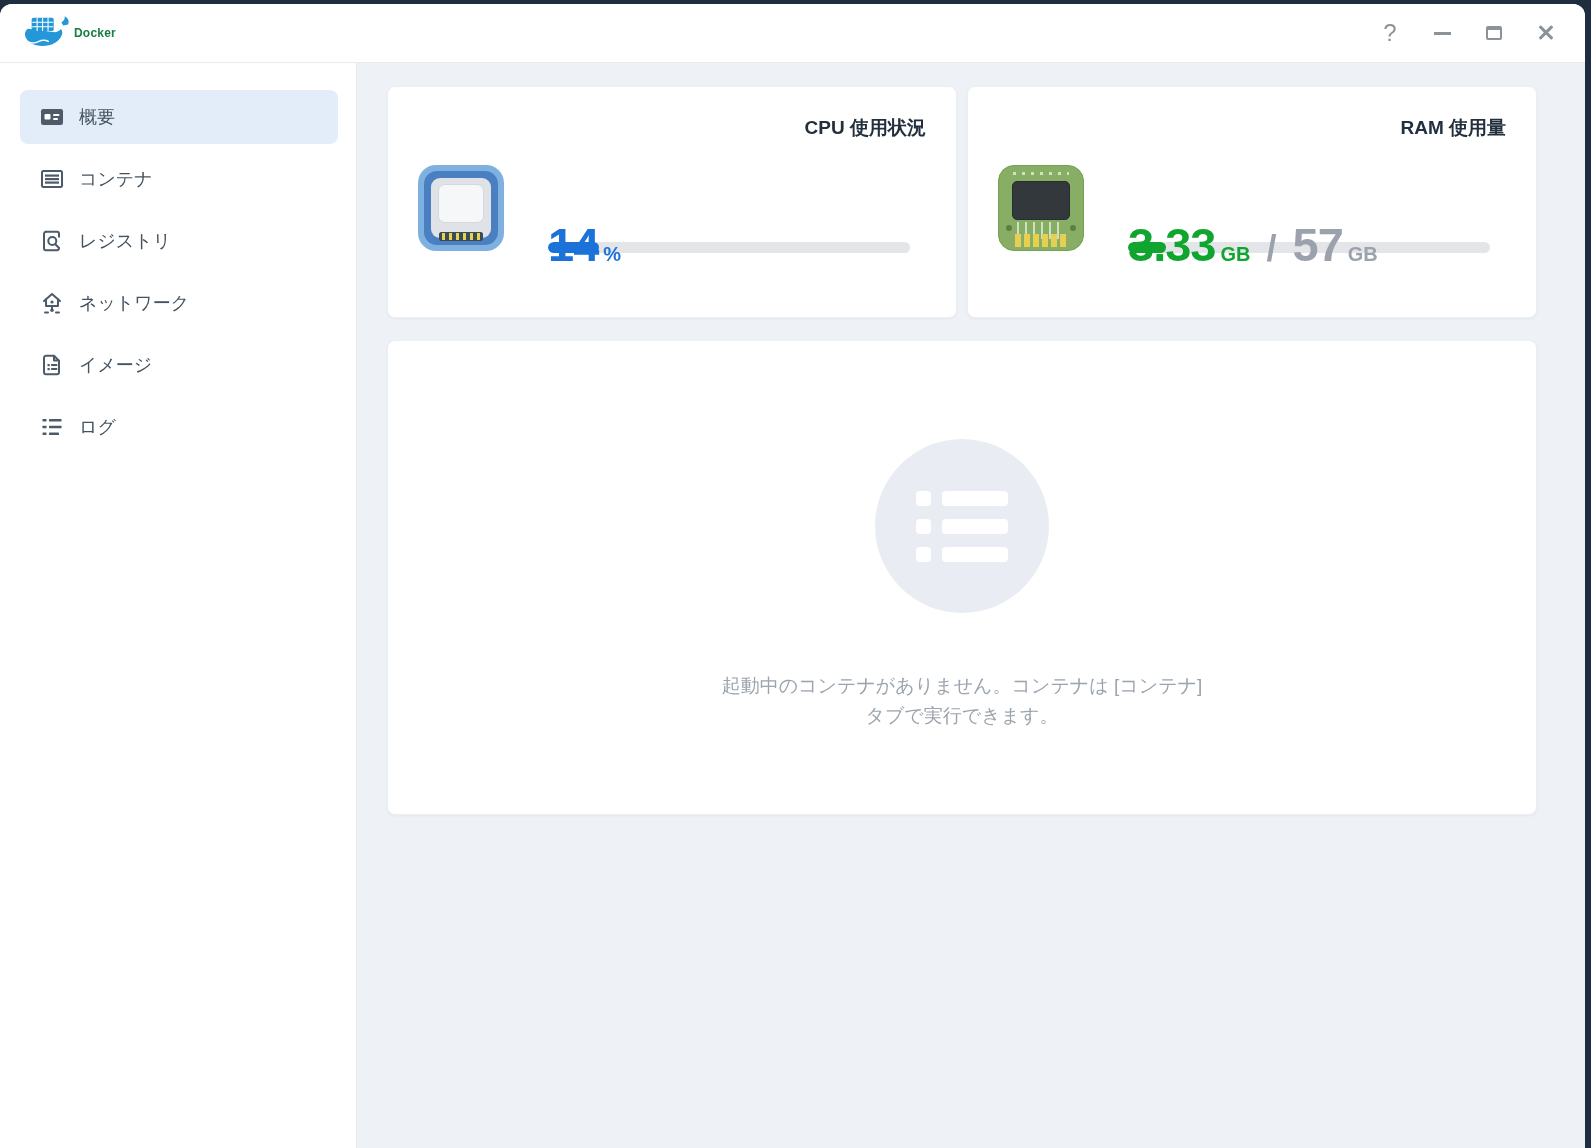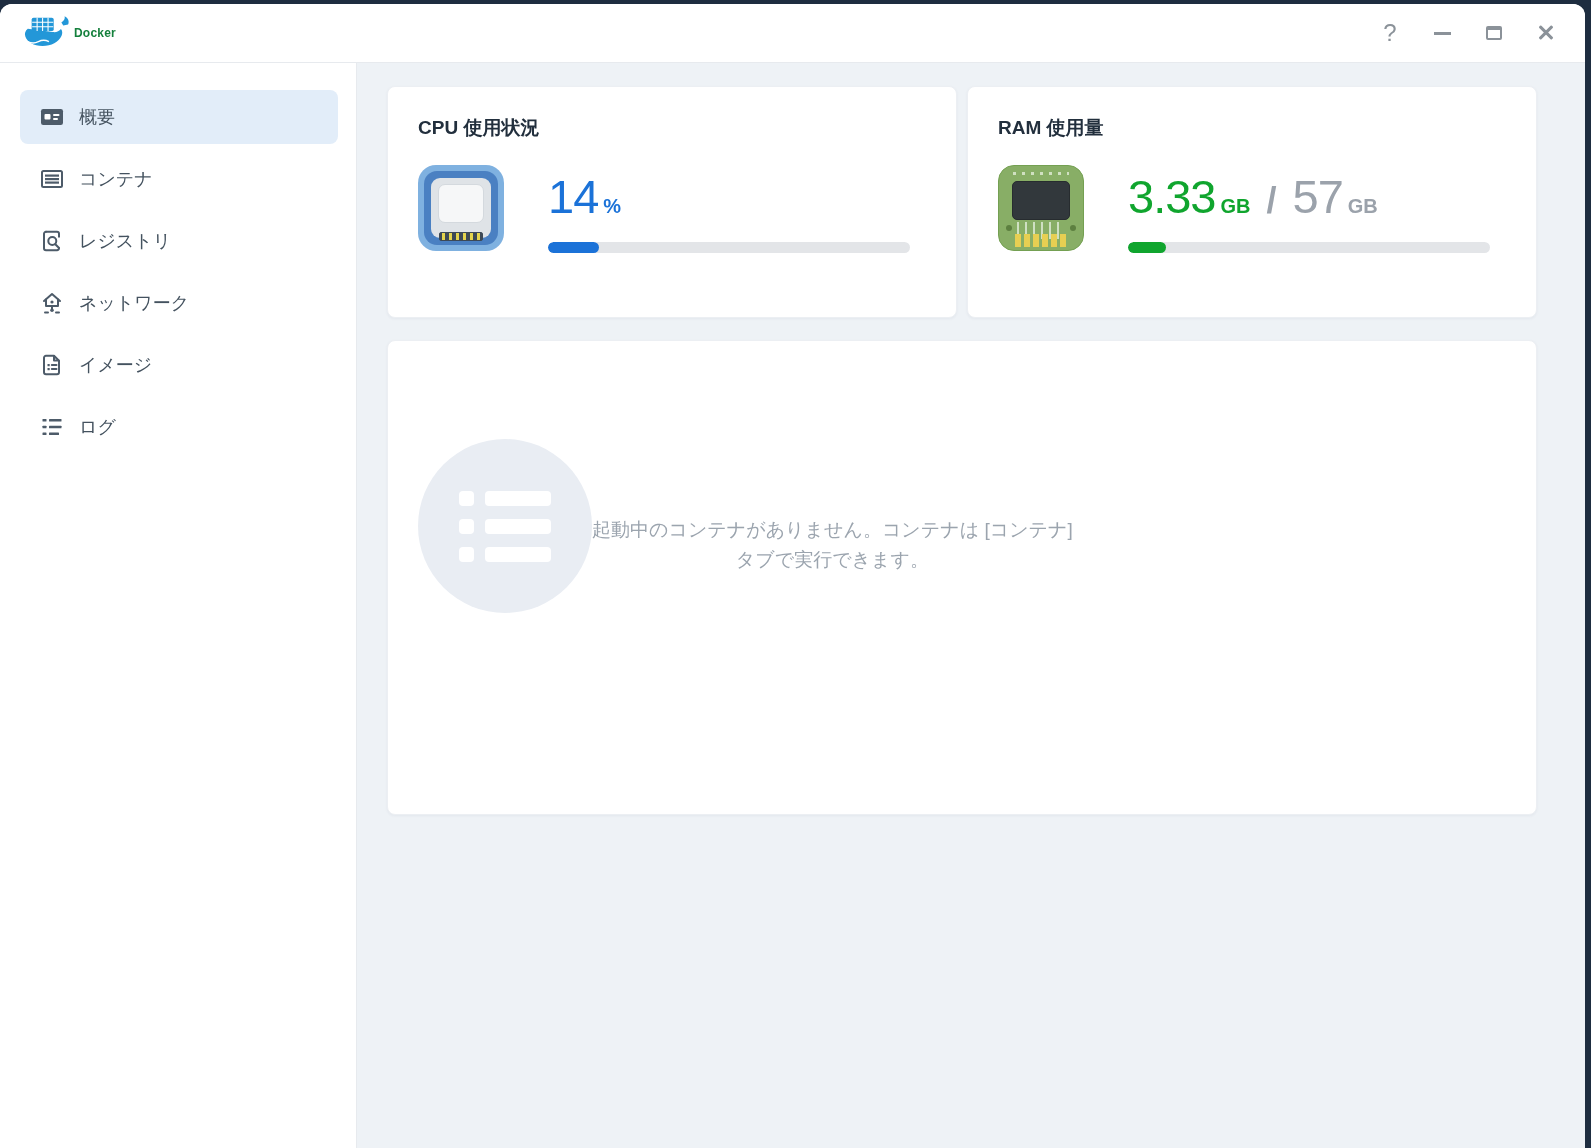--- a/index.html
+++ b/index.html
@@ -45,26 +45,26 @@
   .nav-item.selected { background:#e2edf9; }
   .nav-icon { width:24px; height:24px; margin-right:15px; flex:0 0 24px; }
   .nav-icon svg { width:24px; height:24px; }
 
   .main { flex:1; background:#eef2f6; padding:23px 48px 24px 30px; overflow:hidden; }
   .cards-row { display:flex; gap:10px; }
   .card {
     background:#fff; border-radius:8px; border:1px solid #eceff3;
     box-shadow:0 1px 3px rgba(25,45,70,.05);
   }
-  .stat-card { flex:1; height:232px; padding:28px 30px; }
+  .stat-card { flex:1; height:232px; padding:28px 30px;text-align:right; }
   .card-title { font-size:19px; font-weight:700; color:#222f3d; }
   .stat-body { display:flex; align-items:flex-start; margin-top:24px; }
   .stat-right { flex:1; margin-left:44px; padding-top:4px; min-width:0; }
   .value-row { display:flex; align-items:baseline; height:58px; }
-  .big-val { font-size:47px; font-weight:400; letter-spacing:-1px; }
+  .big-val { font-size:47px; font-weight:700; letter-spacing:-1px;margin-top:48px; }
   .unit { font-size:20px; font-weight:700; margin-left:5px; }
   .sep { font-size:36px; font-weight:700; color:#9ba2ab; margin:0 16px; }
   .muted { color:#9ba2ab !important; }
   .progress { margin-top:15px; margin-right:16px; height:11px; border-radius:6px; background:#e3e5e8; overflow:hidden; }
   .progress-fill { height:100%; border-radius:6px; }
 
   
   .cpu-icon { width:86px; height:86px; border-radius:18px; background:#7fb1e0; position:relative; flex:0 0 86px; }
   .cpu-mid { position:absolute; inset:6px; border-radius:13px; background:#4a80c2; }
   .cpu-socket { position:absolute; inset:7px; border-radius:9px; background:#dfe3e7; }
@@ -79,21 +79,21 @@
   .ram-chip { position:absolute; top:15px; left:13px; right:13px; height:39px; background:#32383c; border-radius:5px; border:1px solid #272c2f; }
   .ram-traces { position:absolute; top:56px; left:18px; right:18px; height:17px;
     background:repeating-linear-gradient(90deg,#cfe0c2 0 2px,transparent 2px 8px); }
   .ram-pins { position:absolute; bottom:3px; left:16px; right:16px; height:13px;
     background:repeating-linear-gradient(90deg,#e7cf52 0 6px,transparent 6px 9px); }
   .ram-hole { position:absolute; width:6px; height:6px; border-radius:50%; background:#5d8040; bottom:19px; }
   .ram-hole.left { left:7px; } .ram-hole.right { right:7px; }
 
   
   .containers-card { margin-top:22px; height:475px; padding:28px 30px; }
-  .empty-state { display:flex; flex-direction:row; align-items:center; margin-top:70px; }
+  .empty-state { display:flex; flex-direction:column; align-items:center; margin-top:70px;gap:20px; }
   .empty-circle { width:174px; height:174px; border-radius:50%; background:#e9edf3;
     display:flex; flex-direction:column; align-items:center; justify-content:center; }
   .list-row { display:flex; gap:11px; margin:6.5px 0; }
   .list-dot { width:15px; height:15px; border-radius:4px; background:#fff; }
   .list-bar { width:66px; height:15px; border-radius:4px; background:#fff; }
   .empty-msg { margin-top:38px; text-align:center; font-size:19px; line-height:30px; color:#9ba4ae; }
   .empty-msg span { display:block; }
 
   .icon-stroke { fill:none; stroke:#4d5b69; stroke-width:2; stroke-linecap:round; stroke-linejoin:round; }
   .icon-fill { fill:#4d5b69; }

